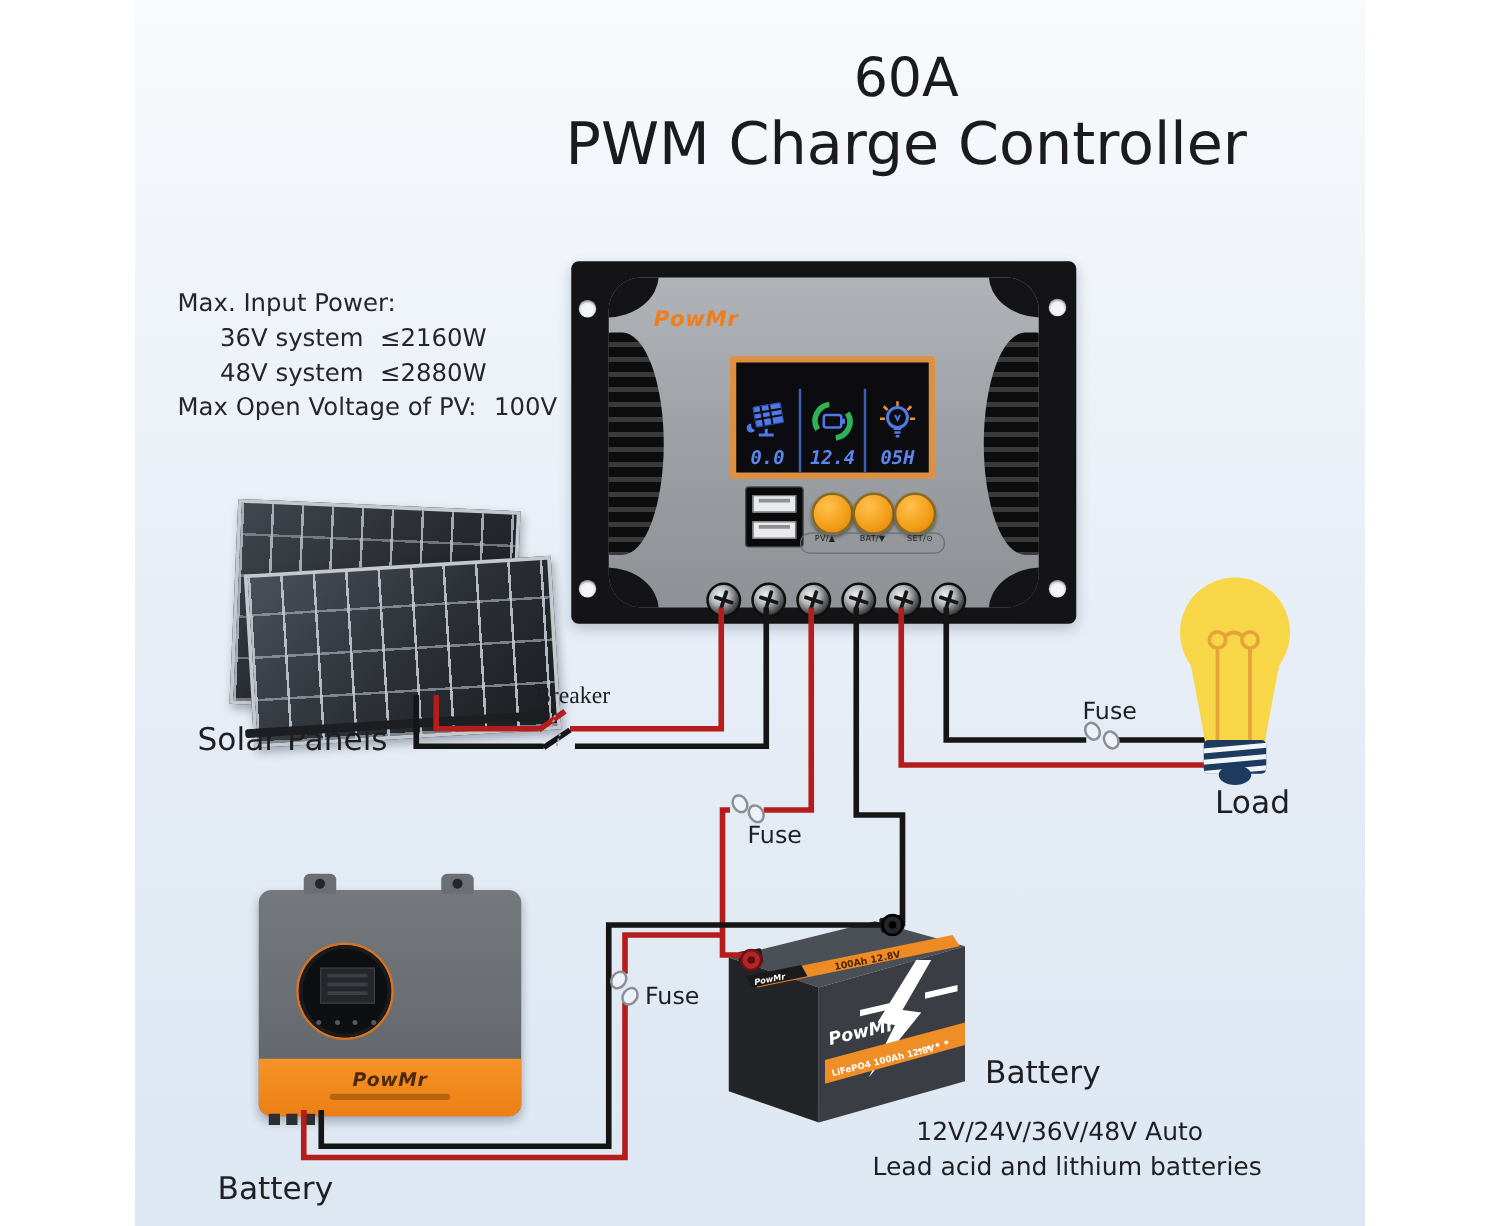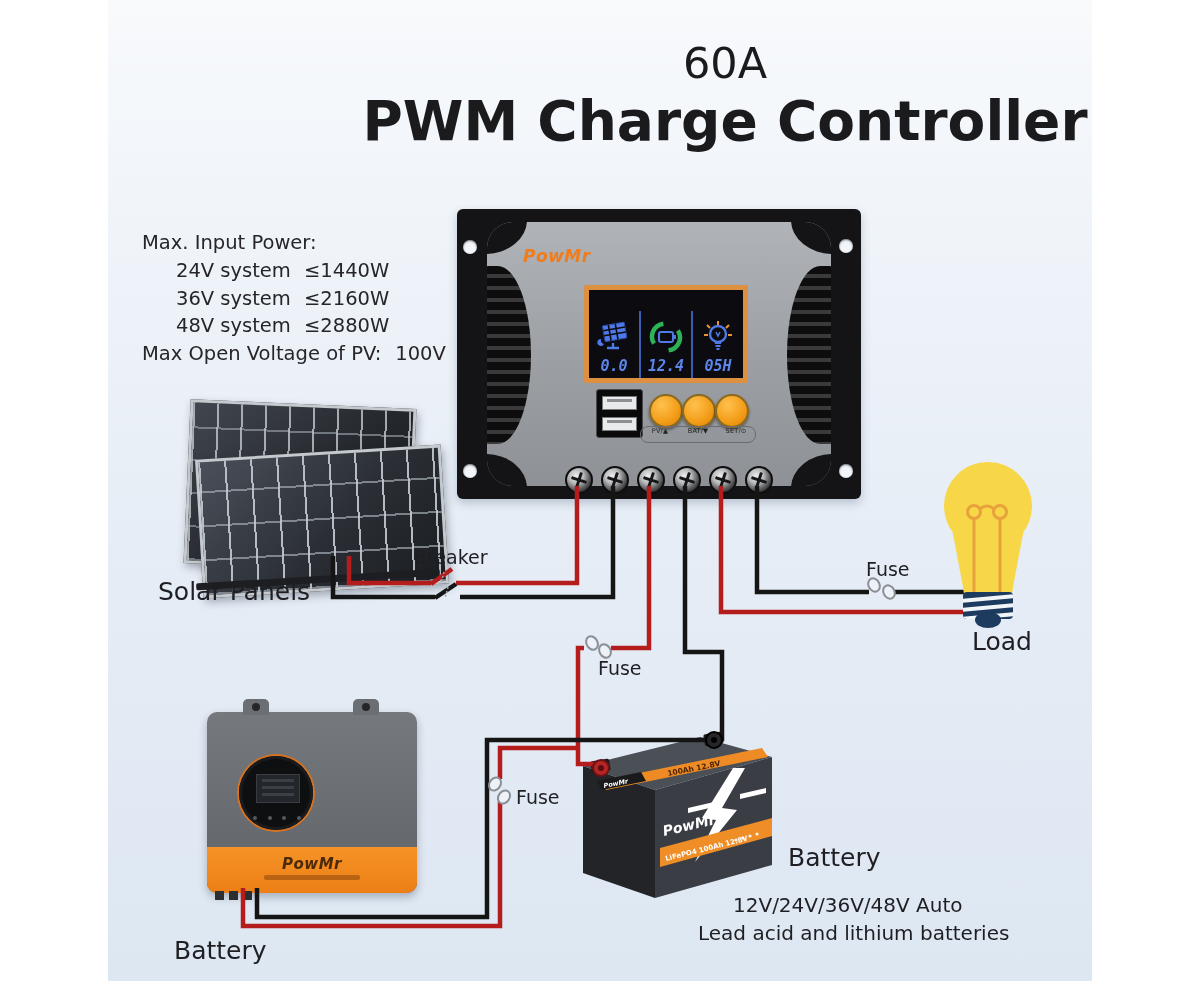--- a/index.html
+++ b/index.html
@@ -4,21 +4,21 @@
 <style>
   html,body{margin:0;padding:0;background:#fff;}
   .canvas{position:relative;width:1200px;height:981px;background:#ffffff;overflow:hidden;
           font-family:"DejaVu Sans","Liberation Sans",sans-serif;color:#1f1f23;}
   .photo{position:absolute;left:108px;top:0;width:984px;height:981px;
          background:linear-gradient(180deg,#f8fafc 0%,#eef3f9 28%,#e5ecf5 60%,#dde7f2 100%);}
 
   
   .title{position:absolute;left:360px;top:40px;width:730px;text-align:center;color:#1b1b1d;}
   .title .l1{font-size:43px;font-weight:500;line-height:1.1;}
-  .title .l2{font-size:55px;font-weight:700;line-height:1.25;}
+  .title .l2{font-size:47px;font-weight:400;line-height:1.25;}
 
   
   .specs{position:absolute;left:142px;top:231px;width:310px;font-size:19.5px;color:#26262a;}
   .specs .h{margin-bottom:6px;}
   .specs .row{display:flex;margin:0 0 5.5px 34px;line-height:22px;}
   .specs .row .sys{width:128px;}
   .specs .last{display:flex;line-height:22px;}
   .specs .last .ov{margin-right:14px;}
 
   
@@ -110,24 +110,20 @@
   <div class="photo"></div>
 
   <div class="title">
     <div class="l1">60A</div>
     <div class="l2">PWM Charge Controller</div>
   </div>
 
   <div class="specs">
     <div class="h">Max. Input Power:</div>
     <div class="row">
-      <span class="sys">24V system</span>
-      <span class="pow">≤1440W</span>
-    </div>
-    <div class="row">
       <span class="sys">36V system</span>
       <span class="pow">≤2160W</span>
     </div>
     <div class="row">
       <span class="sys">48V system</span>
       <span class="pow">≤2880W</span>
     </div>
     <div class="last">
       <span class="ov">Max Open Voltage of PV:</span>
       <span>100V</span>
@@ -324,21 +320,21 @@
           <path d="M961 601 L1015 596"></path>
             <path d="M961 610 L1015 605"></path>
             <path d="M961 619 L1015 614"></path>
         </g>
         <ellipse cx="988" cy="620" rx="13" ry="8" fill="#1d3a5f"></ellipse>
       </g>
     </g>
   </svg>
 
   <div class="lbl big" style="left:158px;top:577px;">Solar Panels</div>
-  <div class="lbl sm" style="left:414px;top:546px;">Breaker</div>
+  <div class="lbl sm" style="left:428px;top:546px;font-family:Liberation Serif, serif;">Breaker</div>
   <div class="lbl sm" style="left:866px;top:558px;">Fuse</div>
   <div class="lbl big" style="left:972px;top:627px;">Load</div>
   <div class="lbl sm" style="left:598px;top:657px;">Fuse</div>
   <div class="lbl sm" style="left:516px;top:786px;">Fuse</div>
   <div class="lbl big" style="left:788px;top:843px;">Battery</div>
   <div class="lbl med" style="left:733px;top:893px;">12V/24V/36V/48V Auto</div>
   <div class="lbl med" style="left:698px;top:921px;">Lead acid and lithium batteries</div>
   <div class="lbl big" style="left:174px;top:936px;">Battery</div>
 </div>
 

